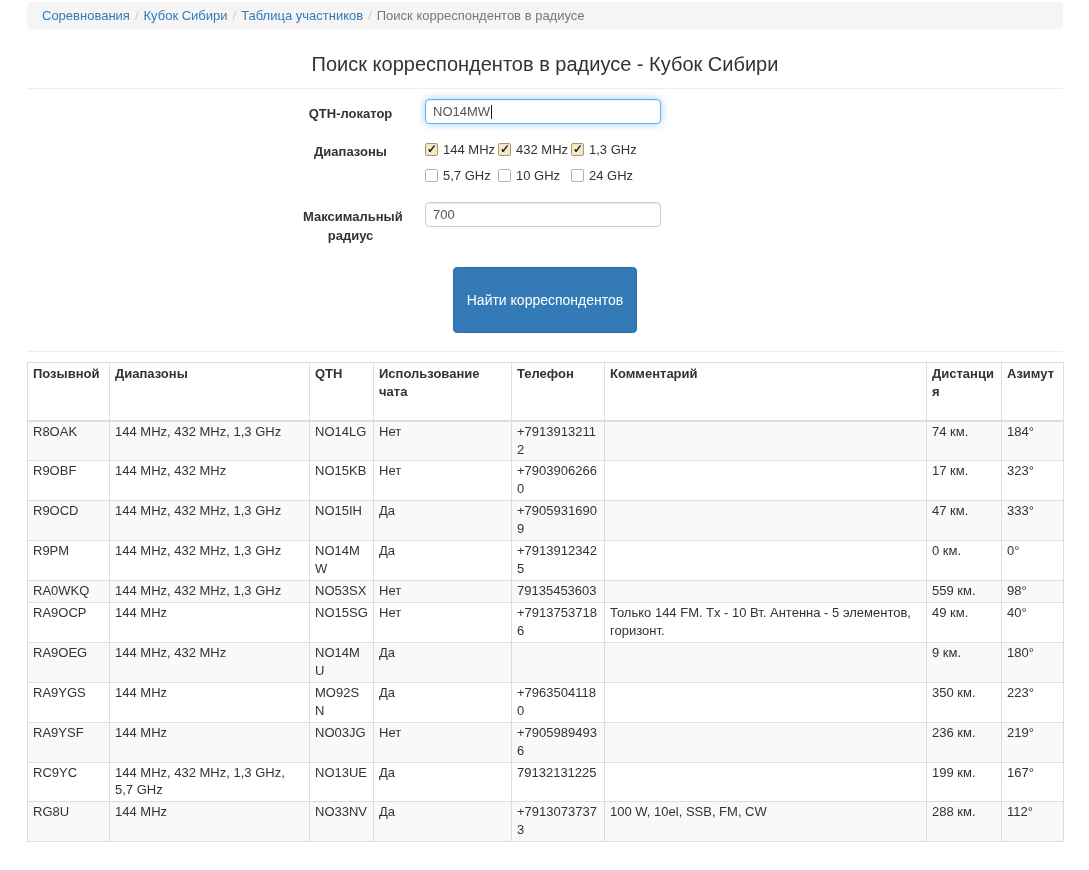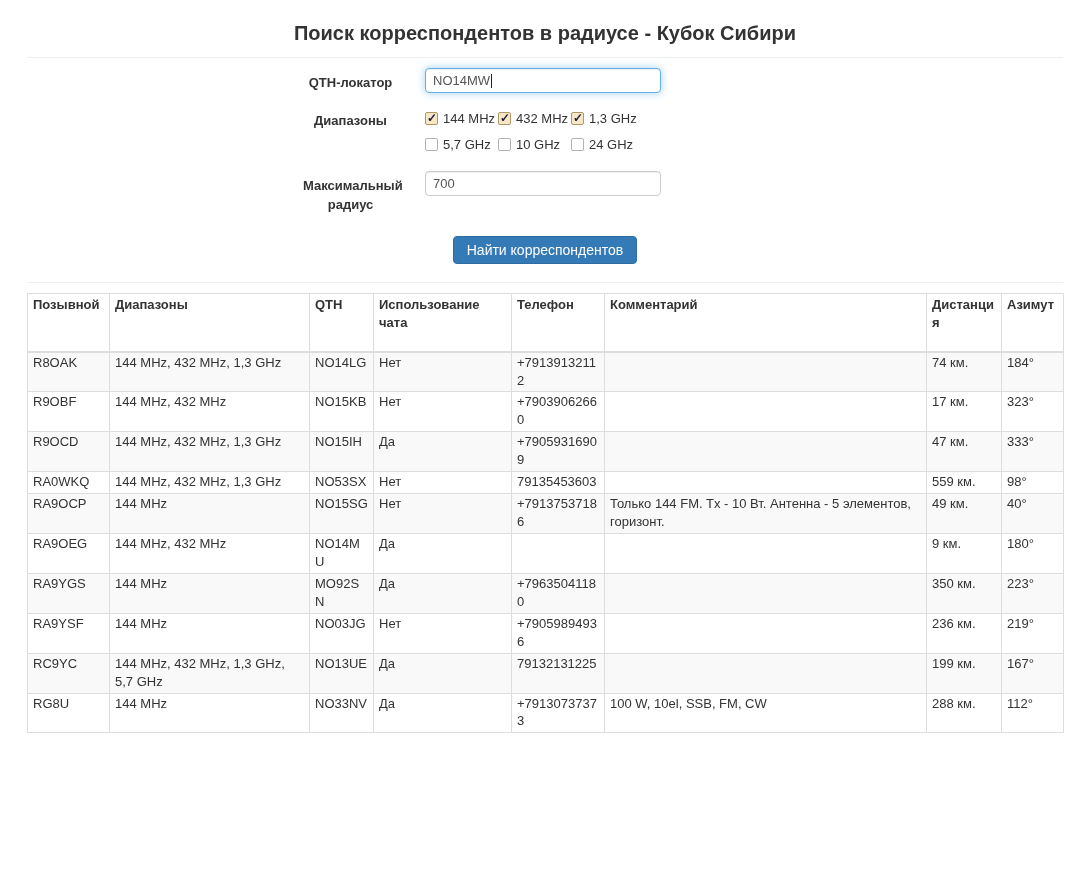--- a/index.html
+++ b/index.html
@@ -23,21 +23,21 @@
     list-style: none;
   }
   .breadcrumb a { color: #337ab7; text-decoration: none; }
   .breadcrumb .sep { color: #ccc; padding: 0 5px; }
   .breadcrumb .active { color: #777; }
 
   
   .page-title {
     text-align: center;
     font-size: 20px;
-    font-weight: 700;
+    font-weight: 400;
     color: #333;
     margin: 22px 0 12px 0;
   }
   hr.rule { border: 0; border-top: 1px solid #eee; margin: 10px 0; }
 
   
   .form { margin-top: 10px; }
   .form-group { display: flex; margin-bottom: 13px; }
   .form-label {
     width: 95px;
@@ -102,21 +102,21 @@
     color: #1b1b3a;
   }
   .btn-row { text-align: center; margin: 21px 0 18px 0; }
   .btn-primary {
     display: inline-block;
     background: #337ab7;
     border: 1px solid #2e6da4;
     color: #fff;
     font-family: "Liberation Sans", sans-serif;
     font-size: 14px;
-    padding: 5px 13px;
+    padding: 24px 13px;
     border-radius: 4px;
     cursor: pointer;
   }
 
   
   .summary { margin: 14px 0 5px 0; font-size: 13px; }
   .summary b { font-weight: bold; }
   table.results {
     width: 100%;
     border-collapse: collapse;
@@ -136,20 +136,23 @@
     border-bottom: 2px solid #ddd;
     padding-top: 2px; padding-bottom: 19px;
   }
   table.results tbody tr:nth-child(odd) { background: #f9f9f9; }
 </style>
 </head>
 <body>
 
 <div class="container">
 
+  <div class="breadcrumb">
+    <a href="#">Соревнования</a><span class="sep">/</span><a href="#">Кубок Сибири</a><span class="sep">/</span><a href="#">Таблица участников</a><span class="sep">/</span><span class="active">Поиск корреспондентов в радиусе</span>
+  </div>
 
   <h1 class="page-title">Поиск корреспондентов в радиусе - Кубок Сибири</h1>
   <hr class="rule">
 
   <div class="form">
 
     <div class="form-group">
       <label class="form-label">QTH-локатор</label>
       <div class="form-controls">
         <div class="fake-input focused">
@@ -251,20 +254,30 @@
           <td>R9OCD</td>
           <td>144 MHz, 432 MHz, 1,3 GHz</td>
           <td>NO15IH</td>
           <td>Да</td>
           <td>+79059316909</td>
           <td></td>
           <td>47 км.</td>
           <td>333°</td>
         </tr>
         <tr>
+          <td>R9PM</td>
+          <td>144 MHz, 432 MHz, 1,3 GHz</td>
+          <td>NO14MW</td>
+          <td>Да</td>
+          <td>+79139123425</td>
+          <td></td>
+          <td>0 км.</td>
+          <td>0°</td>
+        </tr>
+        <tr>
           <td>RA0WKQ</td>
           <td>144 MHz, 432 MHz, 1,3 GHz</td>
           <td>NO53SX</td>
           <td>Нет</td>
           <td>79135453603</td>
           <td></td>
           <td>559 км.</td>
           <td>98°</td>
         </tr>
         <tr>

